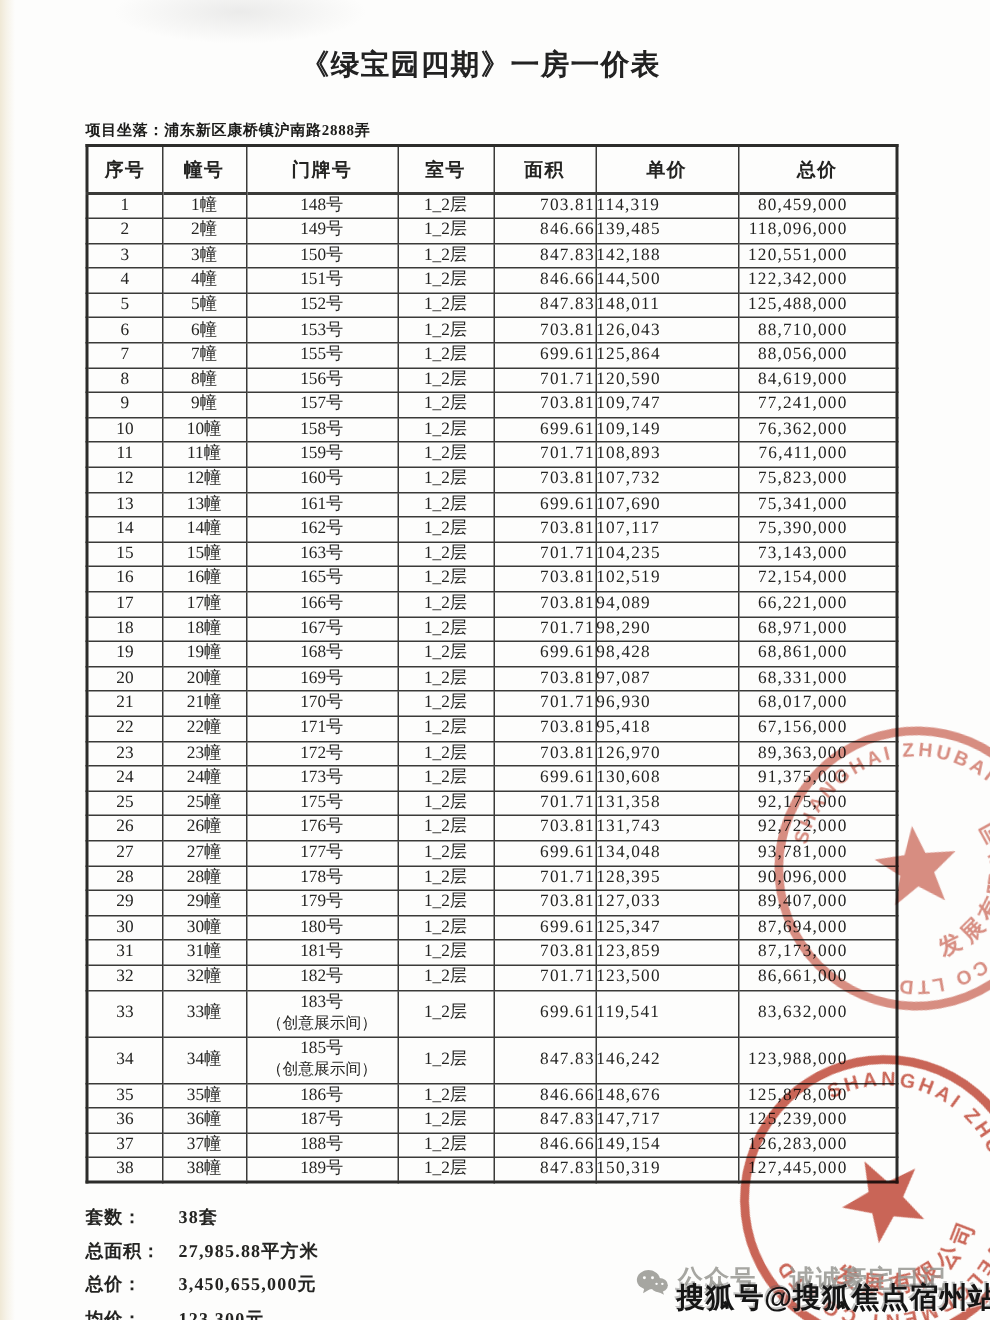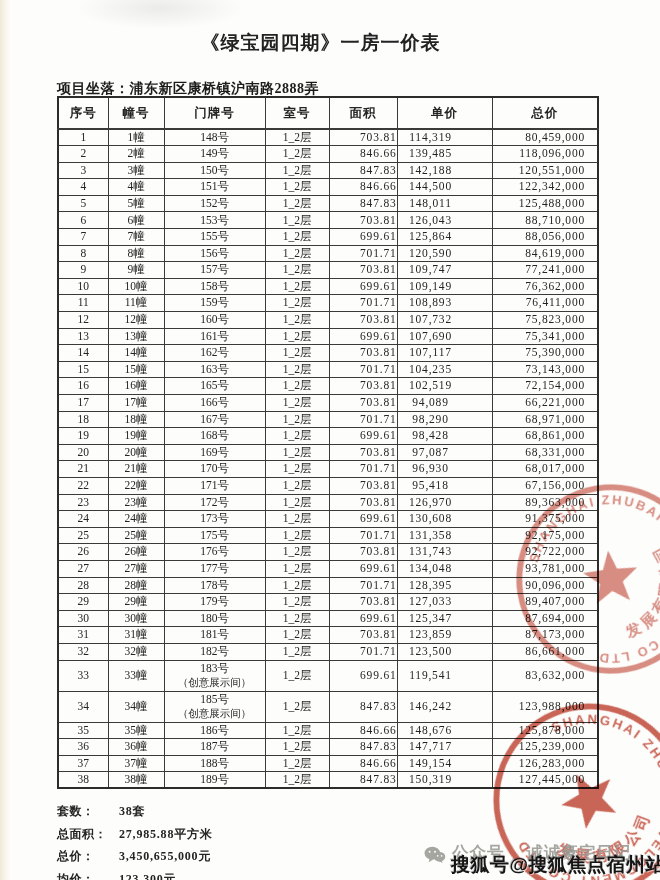--- a/index.html
+++ b/index.html
@@ -17,21 +17,21 @@
   .scan-shade{
     position:absolute;left:0;top:0;width:660px;height:70px;
     background:radial-gradient(120px 30px at 160px 8px,rgba(180,180,180,.25),rgba(255,255,255,0) 70%);
     pointer-events:none;
   }
   .doc-title{
     position:absolute;left:0;top:30px;width:641px;text-align:center;
     font-size:19px;font-weight:bold;letter-spacing:1px;color:#222;
   }
   .location-line{
-    position:absolute;left:57px;top:80px;font-size:14px;font-weight:bold;color:#1c1c1a;letter-spacing:.5px;
+    position:absolute;left:57px;top:80px;font-size:10px;font-weight:bold;color:#1c1c1a;letter-spacing:.5px;
   }
   .price-table{
     position:absolute;left:57px;top:96px;width:540px;
     border-collapse:collapse;table-layout:fixed;
     font-size:11.5px;line-height:1;color:#242422;
   }
   .price-table col.c1{width:50px}.price-table col.c2{width:56px}
   .price-table col.c3{width:101px}.price-table col.c4{width:64px}
   .price-table col.c5{width:68px}.price-table col.c6{width:95px}
   .price-table col.c7{width:106px}
@@ -39,22 +39,22 @@
     border:1px solid #3a3a38;padding:0;text-align:center;font-weight:normal;
     overflow:hidden;white-space:nowrap;
   }
   .price-table{border:2px solid #2c2c2a;}
   .price-table thead tr{height:32px;}
   .price-table th{font-weight:bold;font-size:12.5px;letter-spacing:1px;border-bottom-width:2px;margin-left:16px;}
   .price-table tbody tr{height:16.6px;}
   .price-table tbody tr.tall{height:31px;}
   .price-table td.num{letter-spacing:.8px;}
   .price-table td.col-5{text-align:right;}
-  .price-table td.col-6{text-align:center;padding-right:28px;}
-  .price-table td.col-7{text-align:right;padding-right:12px;margin-left:12px;}
+  .price-table td.col-6{text-align:left;padding-right:28px;}
+  .price-table td.col-7{text-align:right;padding-right:32px;margin-left:12px;}
   .door-sub{display:block;font-size:10.5px;letter-spacing:0;margin-top:2px;}
   tr.tall td{white-space:normal;line-height:1.15;}
   .summary{
     position:absolute;left:57px;top:791px;font-size:12px;font-weight:bold;color:#242422;margin-top:12px;
   }
   .summary .s-row{display:flex;margin-bottom:5.5px;letter-spacing:.5px;}
   .summary .s-label{width:62px;}
   .summary .s-value{letter-spacing:.8px;}
   .stamp{position:absolute;mix-blend-mode:multiply;pointer-events:none;filter:blur(.4px);}
   .stamp svg{width:100%;height:100%;}

